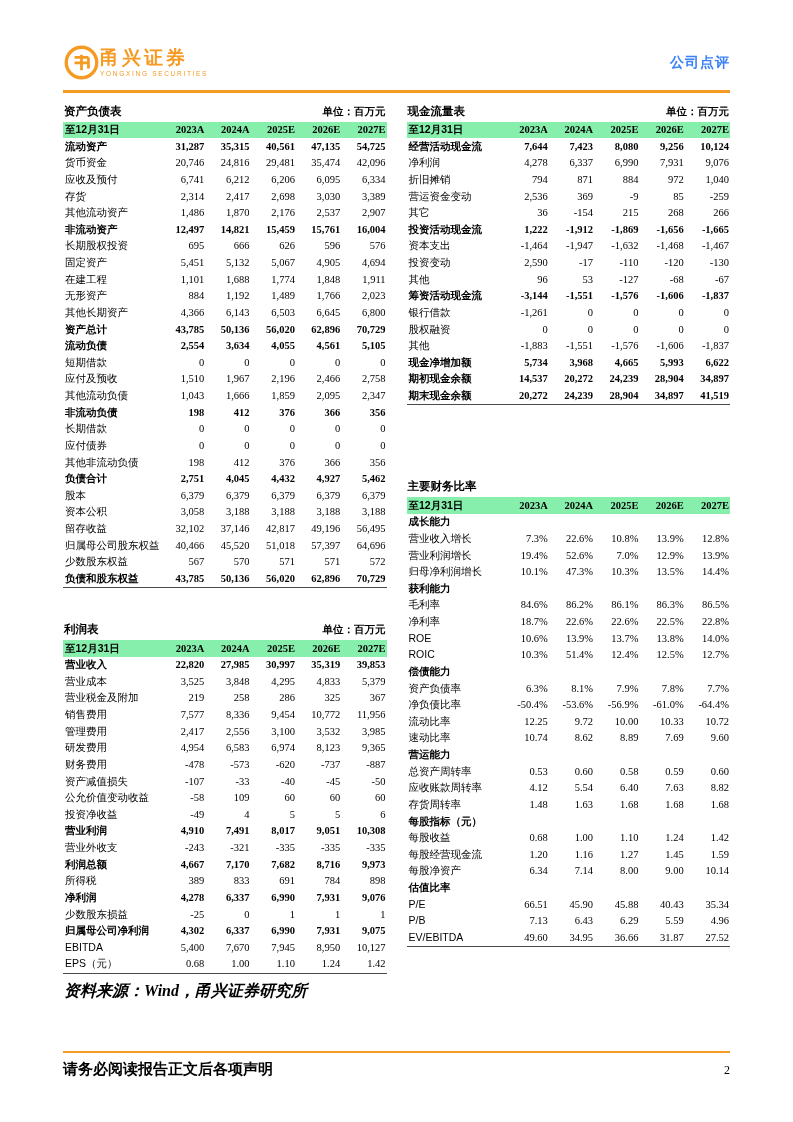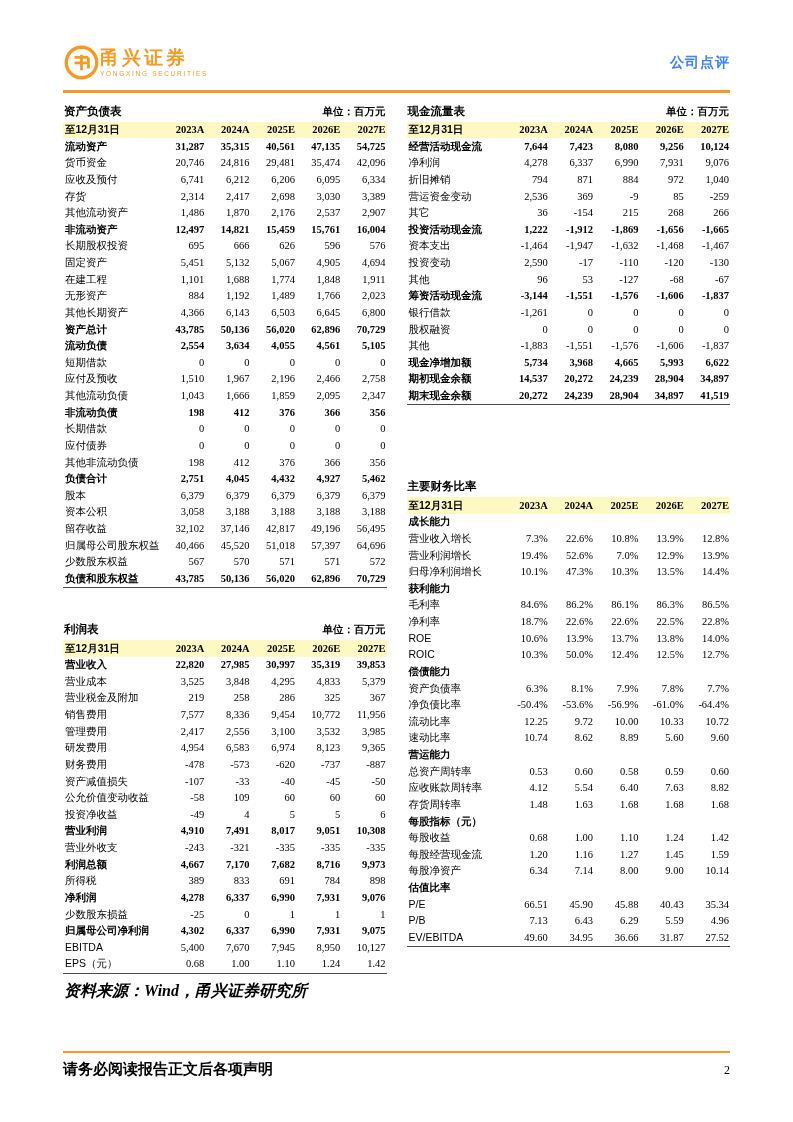--- a/index.html
+++ b/index.html
@@ -26,21 +26,21 @@
   
   .columns { display: flex; gap: 20px; margin-top: 9px; }
   .col { flex: 1; min-width: 0; }
 
   
   .table-title-row { display: flex; justify-content: space-between; align-items: baseline; padding: 2px 1px 3px 1px; }
   .tbl-title { font-size: 11.5px; font-weight: bold; }
   .tbl-unit  { font-size: 10.5px; font-weight: bold; }
 
   table { width: 100%; border-collapse: collapse; border-bottom: 1.5px solid #4a4a4a; table-layout: fixed; }
-  thead tr { background: #fef9c3; }
+  thead tr { background: #86efac; }
   th, td { font-size: 10.5px; padding: 1.6px 1px 1.6px 2px; white-space: nowrap; overflow: hidden; line-height: 1.28; }
   th { font-weight: bold; }
   .c-label { width: 30%; text-align: left; }
   .c-num { width: 14%; text-align: right; font-family: "Liberation Serif", serif; }
   th.c-num { font-family: "Liberation Serif", serif; }
   tr.bold td { font-weight: bold; }
 
   .income-block { margin-top: 32px; }
   .ratios-block { margin-top: 72px; }
 
@@ -718,21 +718,21 @@
                 <td class="c-label">ROE</td>
                 <td class="c-num">10.6%</td>
                 <td class="c-num">13.9%</td>
                 <td class="c-num">13.7%</td>
                 <td class="c-num">13.8%</td>
                 <td class="c-num">14.0%</td>
               </tr>
               <tr>
                 <td class="c-label">ROIC</td>
                 <td class="c-num">10.3%</td>
-                <td class="c-num">50.0%</td>
+                <td class="c-num">51.4%</td>
                 <td class="c-num">12.4%</td>
                 <td class="c-num">12.5%</td>
                 <td class="c-num">12.7%</td>
               </tr>
               <tr class="bold">
                 <td class="c-label">偿债能力</td>
                 <td class="c-num"></td>
                 <td class="c-num"></td>
                 <td class="c-num"></td>
                 <td class="c-num"></td>
@@ -760,21 +760,21 @@
                 <td class="c-num">9.72</td>
                 <td class="c-num">10.00</td>
                 <td class="c-num">10.33</td>
                 <td class="c-num">10.72</td>
               </tr>
               <tr>
                 <td class="c-label">速动比率</td>
                 <td class="c-num">10.74</td>
                 <td class="c-num">8.62</td>
                 <td class="c-num">8.89</td>
-                <td class="c-num">5.60</td>
+                <td class="c-num">7.69</td>
                 <td class="c-num">9.60</td>
               </tr>
               <tr class="bold">
                 <td class="c-label">营运能力</td>
                 <td class="c-num"></td>
                 <td class="c-num"></td>
                 <td class="c-num"></td>
                 <td class="c-num"></td>
                 <td class="c-num"></td>
               </tr>

